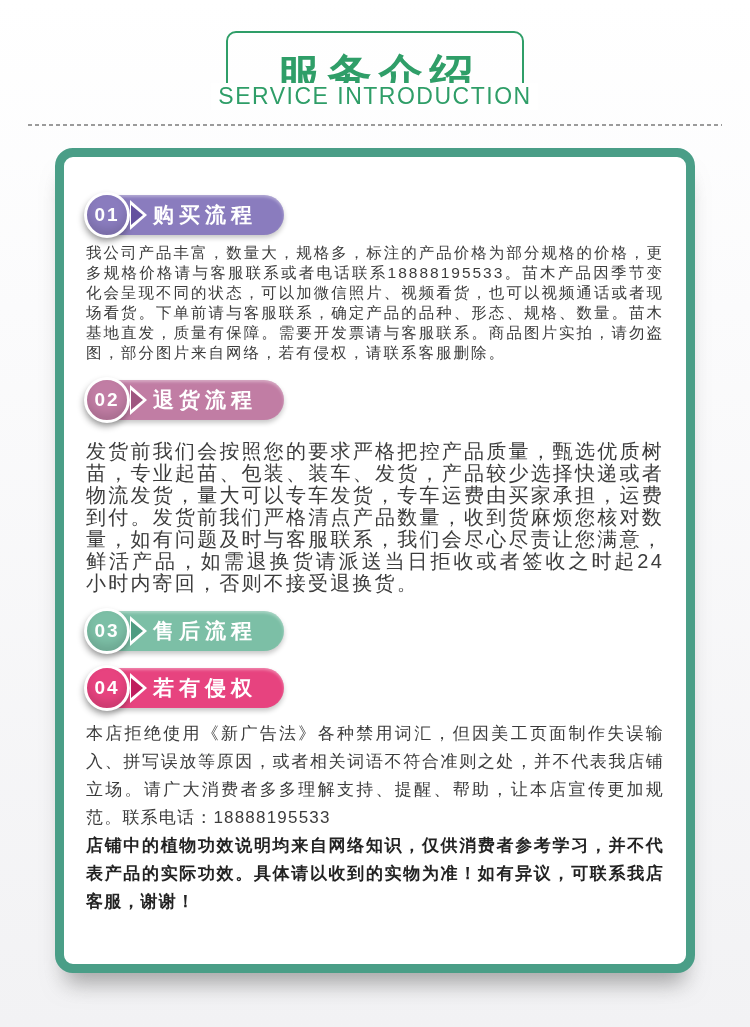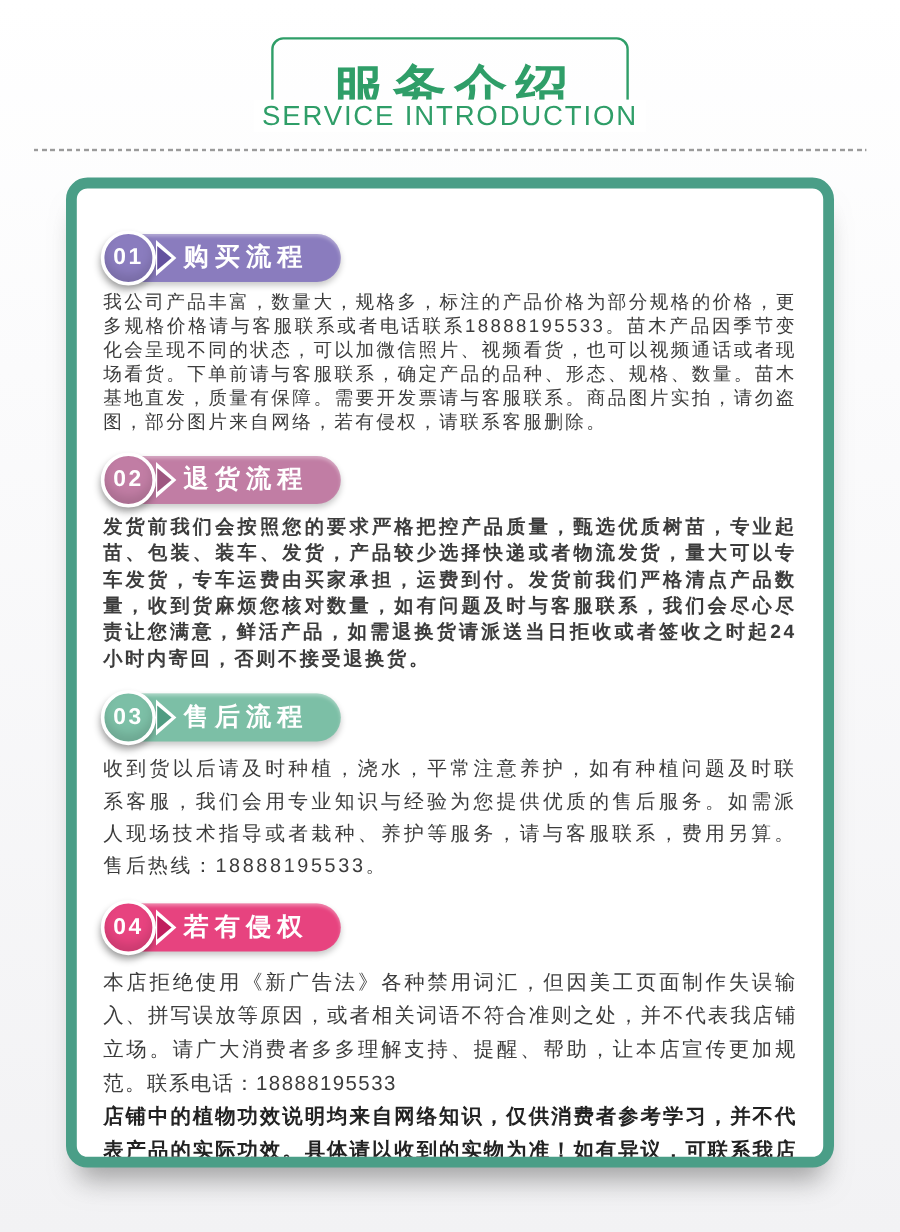--- a/index.html
+++ b/index.html
@@ -112,21 +112,21 @@
     border-bottom: 10px solid transparent;
   }
 
   
   .body {
     margin: 10px 2px 0 2px;
     color: #3c3c3c;
     text-align: justify;
   }
   .s1 .body { font-size: 15.5px; line-height: 20px; letter-spacing: 2px;   margin-top: 8px; }
-  .s2 .body { font-size: 16px;   line-height: 22px; letter-spacing: 2.2px; margin-top: 9px; font-weight: bold; }
+  .s2 .body { font-size: 20px;   line-height: 22px; letter-spacing: 2.2px; margin-top: 20px; }
   .s3 .body { font-size: 16.5px; line-height: 27px; letter-spacing: 2.2px; margin-top: 10px; }
   .s4 .body { font-size: 17px; line-height: 28px; letter-spacing: 1.2px; margin-top: 12px; }
   .body.bold { font-weight: bold; color: #222222; margin-top: 0; }
 </style>
 </head>
 <body>
 
 <div class="page">
 
   <div class="header">
@@ -159,21 +159,20 @@
     <p class="body">发货前我们会按照您的要求严格把控产品质量，甄选优质树苗，专业起苗、包装、装车、发货，产品较少选择快递或者物流发货，量大可以专车发货，专车运费由买家承担，运费到付。发货前我们严格清点产品数量，收到货麻烦您核对数量，如有问题及时与客服联系，我们会尽心尽责让您满意，鲜活产品，如需退换货请派送当日拒收或者签收之时起24小时内寄回，否则不接受退换货。</p>
     
   </section>
 
   <section class="section s3" style="--c: #7cbfa6; --cd: #4f9c82;">
     <div class="badge">
       <span class="num">03</span>
       <span class="arrow"></span>
       <span class="title">售后流程</span>
     </div>
-    <p class="body">收到货以后请及时种植，浇水，平常注意养护，如有种植问题及时联系客服，我们会用专业知识与经验为您提供优质的售后服务。如需派人现场技术指导或者栽种、养护等服务，请与客服联系，费用另算。售后热线：18888195533。</p>
     
   </section>
 
   <section class="section s4" style="--c: #e7437f; --cd: #c01e5e;">
     <div class="badge">
       <span class="num">04</span>
       <span class="arrow"></span>
       <span class="title">若有侵权</span>
     </div>
     <p class="body">本店拒绝使用《新广告法》各种禁用词汇，但因美工页面制作失误输入、拼写误放等原因，或者相关词语不符合准则之处，并不代表我店铺立场。请广大消费者多多理解支持、提醒、帮助，让本店宣传更加规范。联系电话：18888195533</p>

